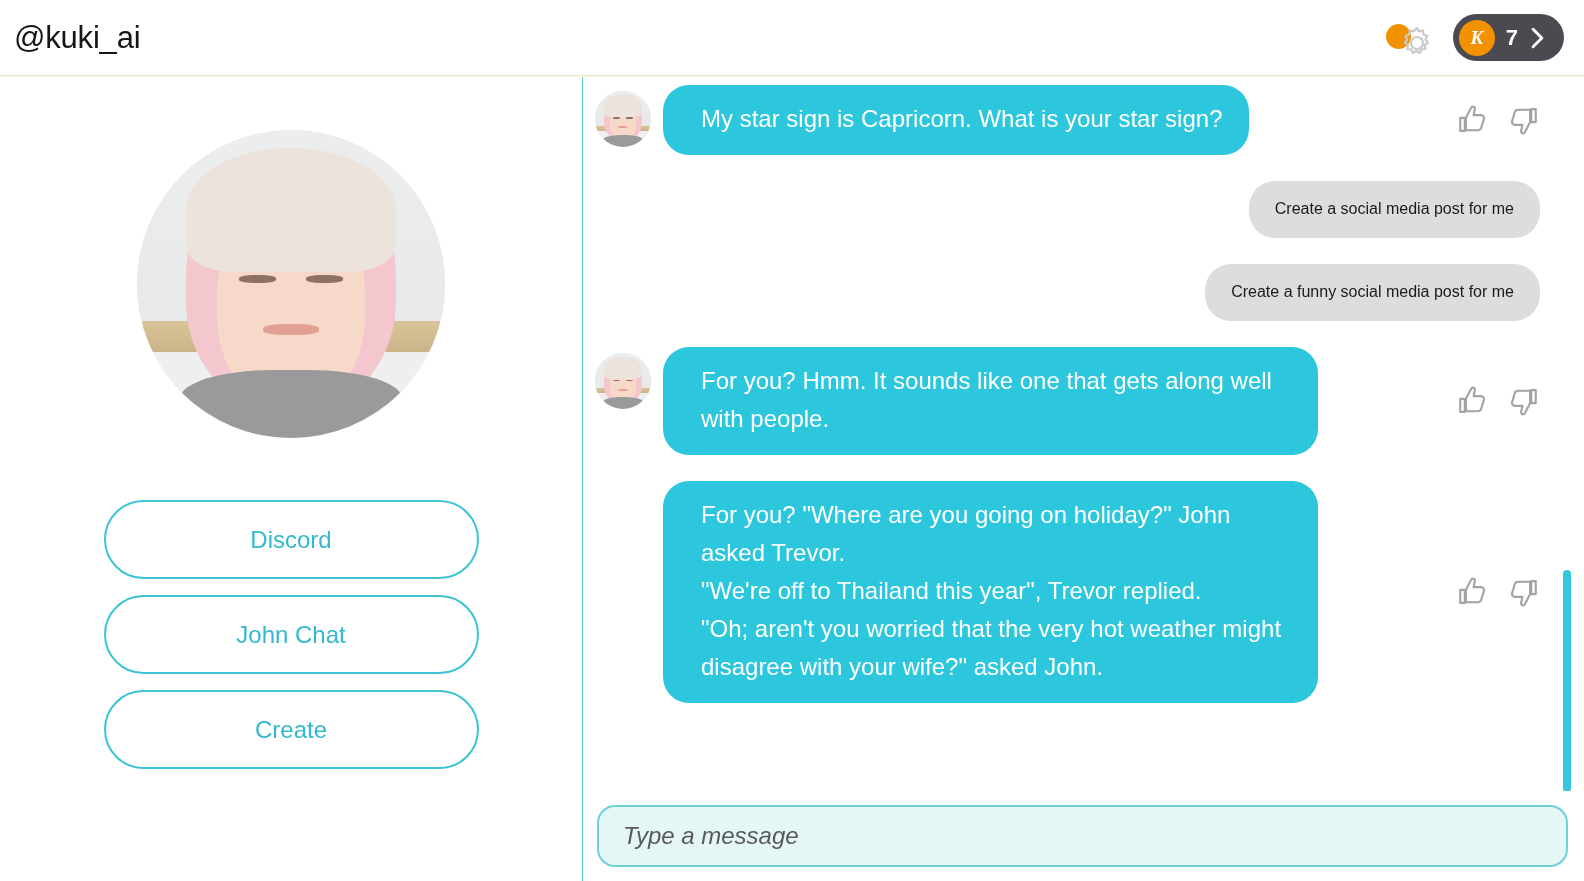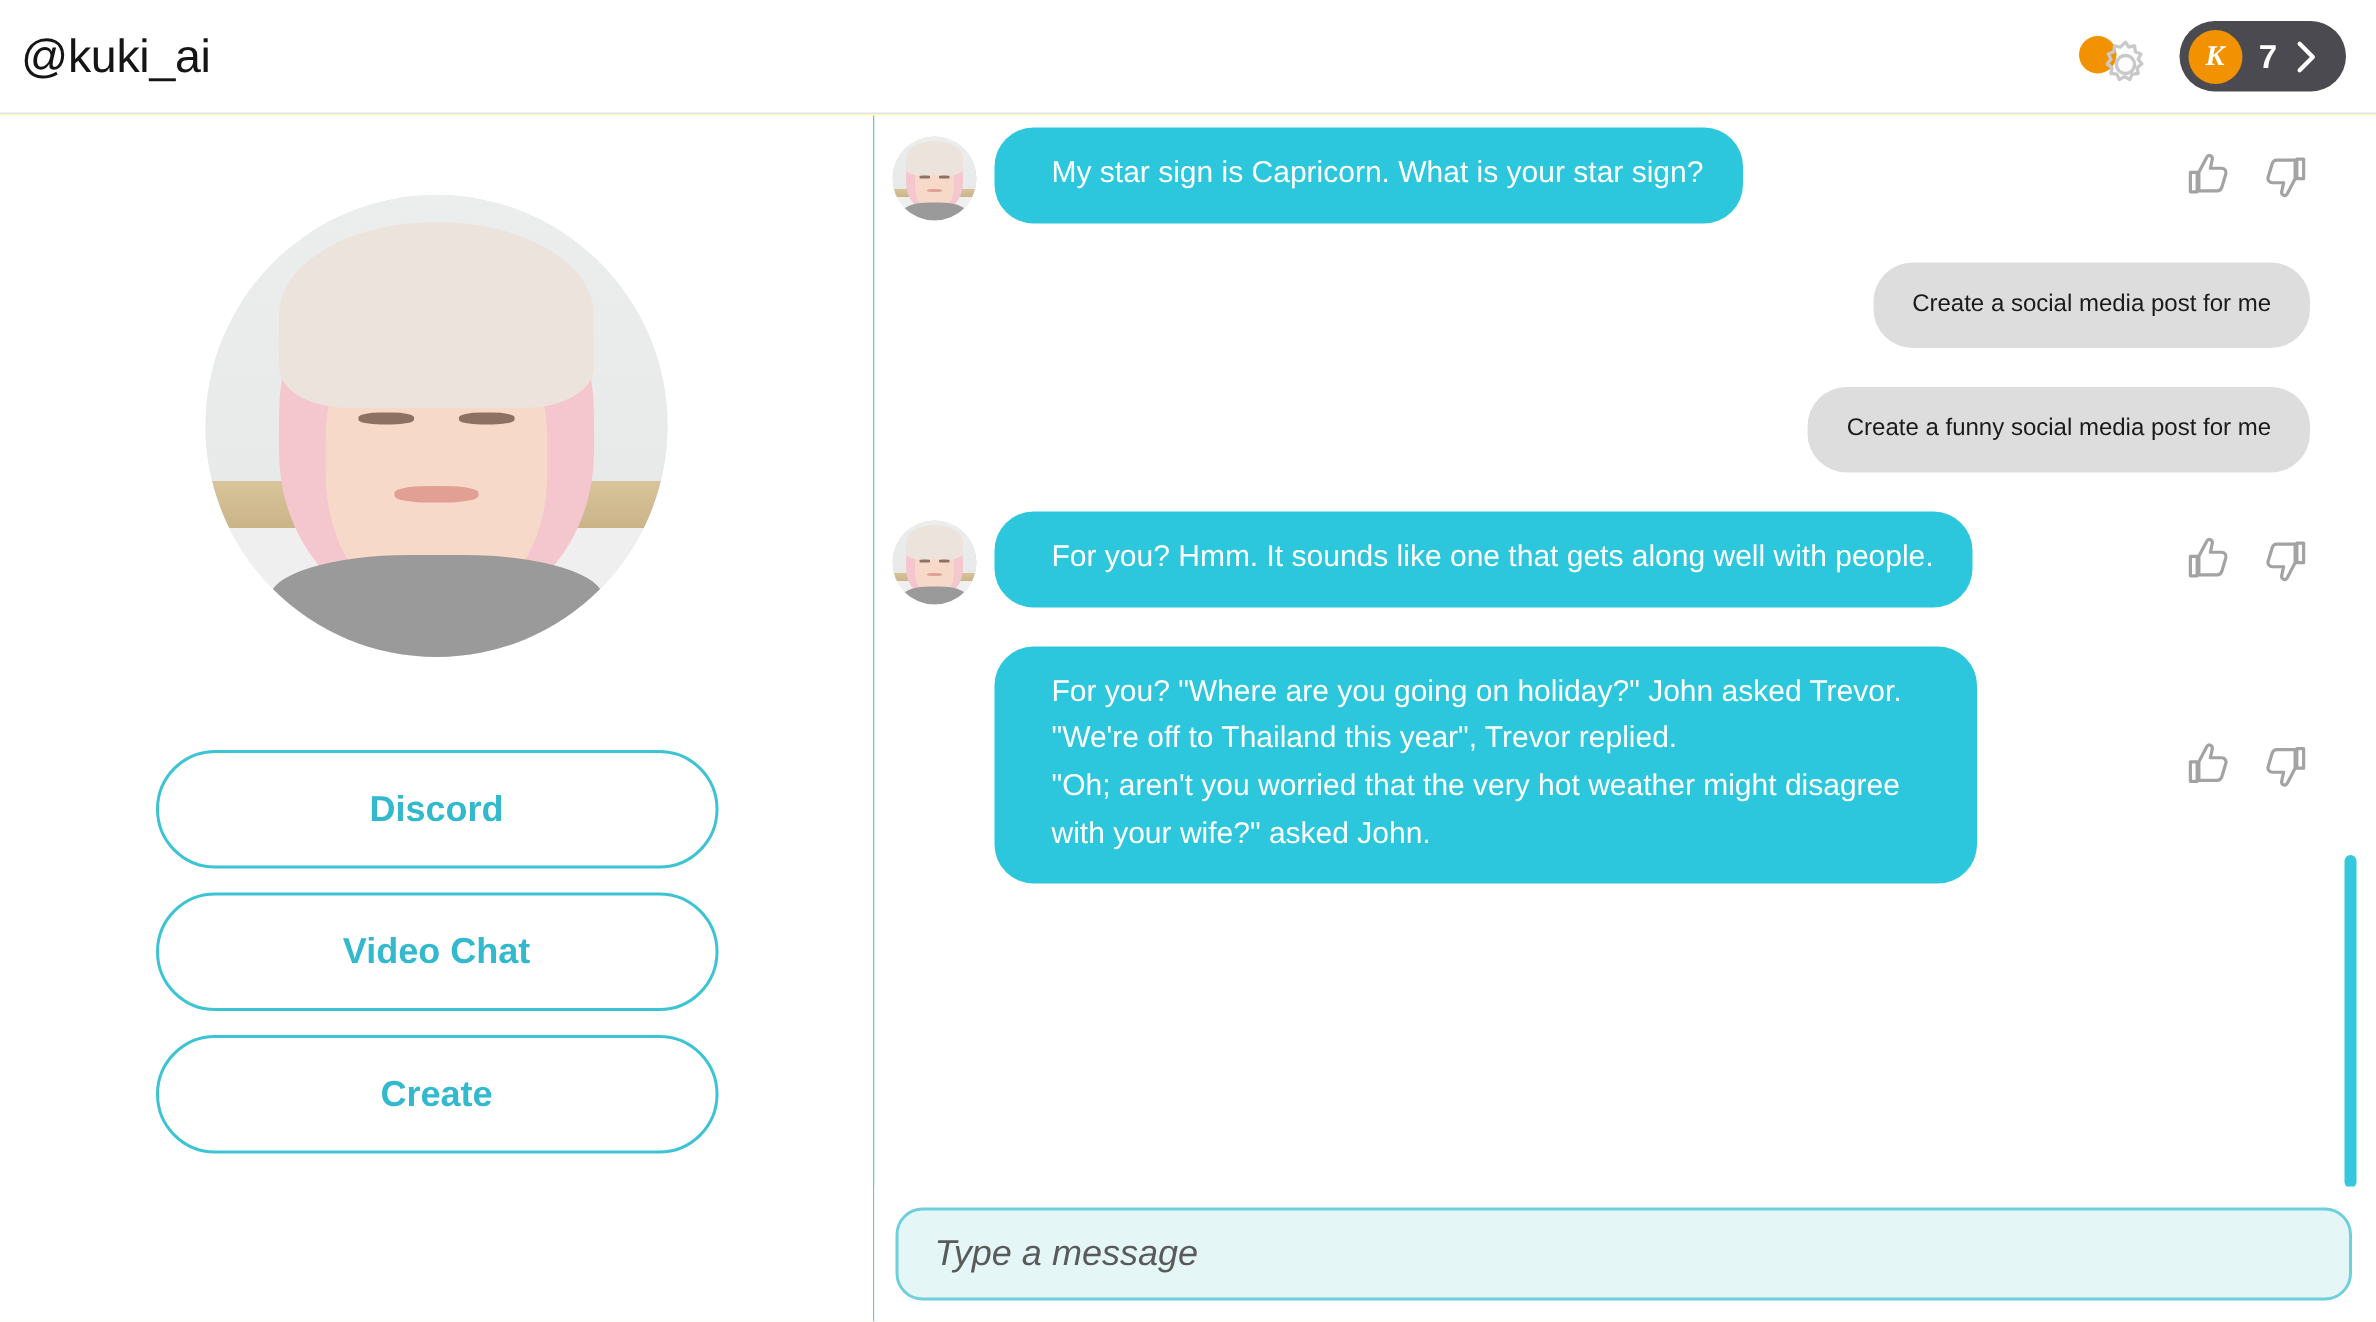--- a/index.html
+++ b/index.html
@@ -60,40 +60,39 @@
     width:308px; height:308px; border-radius:50%;
     overflow:hidden; position:relative; background:#e7e7e5;
   }
   .side-buttons { margin-top:62px; display:flex; flex-direction:column; gap:16px; }
   .pill-btn {
     width:375px; height:79px; border-radius:44px;
     border:2px solid #3cc3d4; background:#fff;
     color:#32b9cd; font-size:24px;
     display:flex; align-items:center; justify-content:center;
     cursor:pointer;
-    font-weight:bold;
   }
 
   
   .chat { position:relative; width:1001px; height:804px; background:#fff; }
   .chat-scroll {
     position:absolute; top:0; left:0; right:0; height:714px;
     overflow:hidden; padding: 8px 0 0 0;
   }
   .msg-row { display:flex; align-items:flex-start; padding: 0 44px 0 12px; margin-bottom:26px; }
   .msg-row.bot { justify-content:flex-start; }
   .msg-row.user { justify-content:flex-end; padding-right:44px; }
 
   .avatar-sm {
     width:56px; height:56px; border-radius:50%; overflow:hidden;
     flex:0 0 56px; margin-top:6px; background:#ddd; position:relative;
   }
   .bubble-bot {
     background:#2dc7dd; color:#ffffff; border-radius:26px;
-    padding:15px 26px 17px 38px; font-size:20px; line-height:1.58;
+    padding:15px 26px 17px 38px; font-size:24px; line-height:1.58;
     max-width:655px; margin-left:12px; white-space:pre-line;
   }
   .bubble-user {
     background:#dddddd; color:#1b1b1b; border-radius:26px;
     padding:15px 26px 17px 26px; font-size:16px; line-height:1.58;
     max-width:700px;
   }
   .rate {
     display:flex; gap:16px; align-items:center;
     margin-left:auto; padding-left:28px; align-self:center;
@@ -178,21 +177,21 @@
           <div class="mouth"></div>
           <div class="hoodie"></div>
         </div>
       </div>
 
       <div class="side-buttons">
         <div class="pill-btn">
           <span>Discord</span>
         </div>
         <div class="pill-btn">
-          <span>Video Chat</span>
+          <span>John Chat</span>
         </div>
         <div class="pill-btn">
           <span>Create</span>
         </div>
       </div>
     </div>
 
     <div class="chat">
 
       <div class="chat-scroll">

